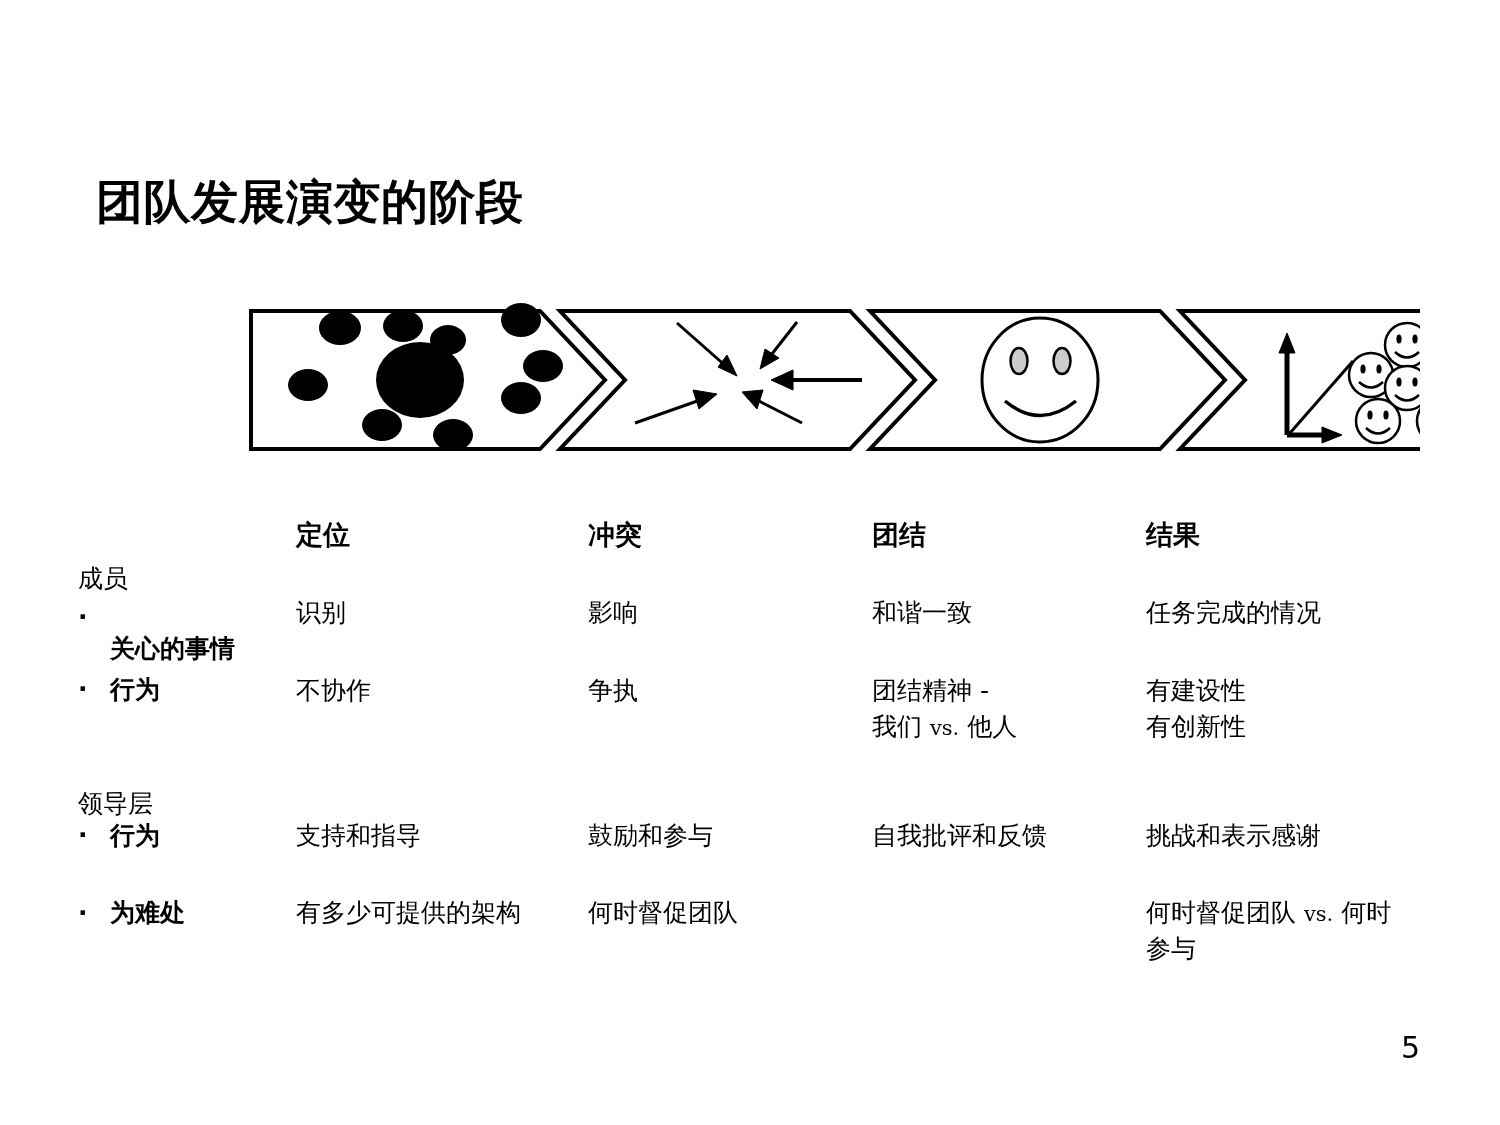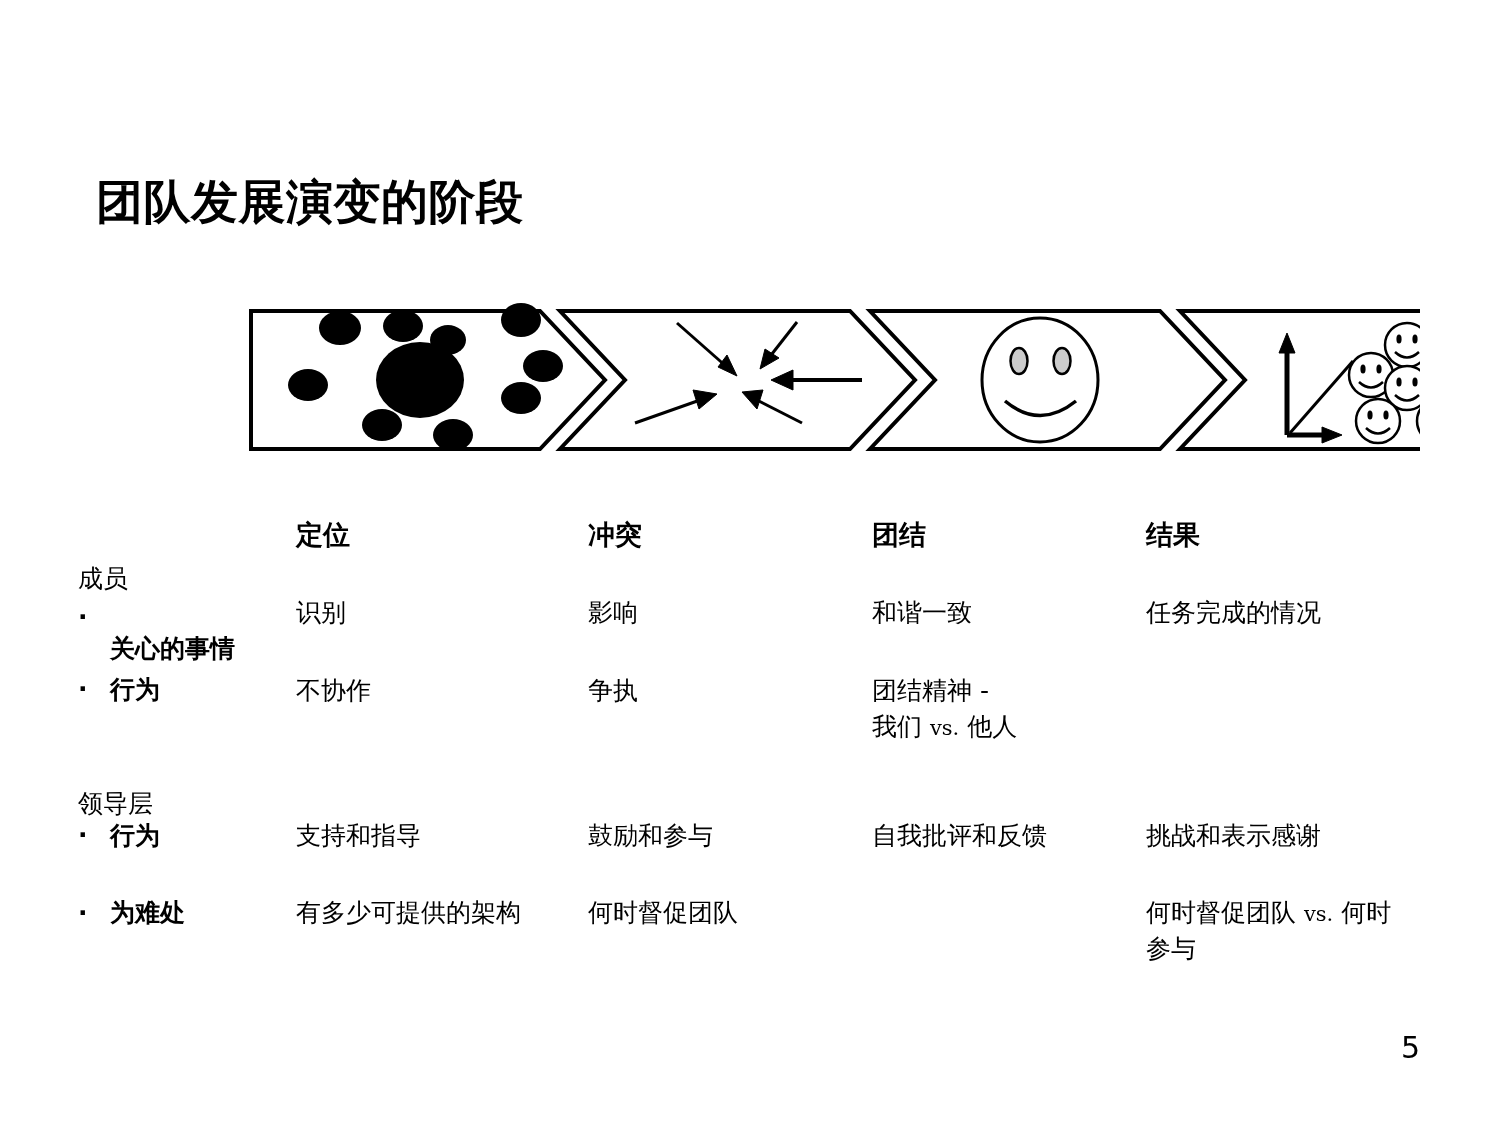--- a/index.html
+++ b/index.html
@@ -249,20 +249,24 @@
   <div class="cell r0 c3">任务完成的情况</div>
 
   <div class="row-bullet b1">·</div>
   <div class="row-label l1">行为</div>
   <div class="cell r1 c0">不协作</div>
   <div class="cell r1 c1">争执</div>
   <div class="cell r1 c2 w-c2">
     <div>团结精神 -</div>
     <div><span>我们 </span><span class="latin">vs.</span><span> 他人</span></div>
   </div>
+  <div class="cell r1 c3 w-c3">
+    <div>有建设性</div>
+    <div>有创新性</div>
+  </div>
 
   <div class="group-label leaders">领导层</div>
 
   <div class="row-bullet b2">·</div>
   <div class="row-label l2">行为</div>
   <div class="cell r2 c0">支持和指导</div>
   <div class="cell r2 c1">鼓励和参与</div>
   <div class="cell r2 c2">自我批评和反馈</div>
   <div class="cell r2 c3">挑战和表示感谢</div>
 

